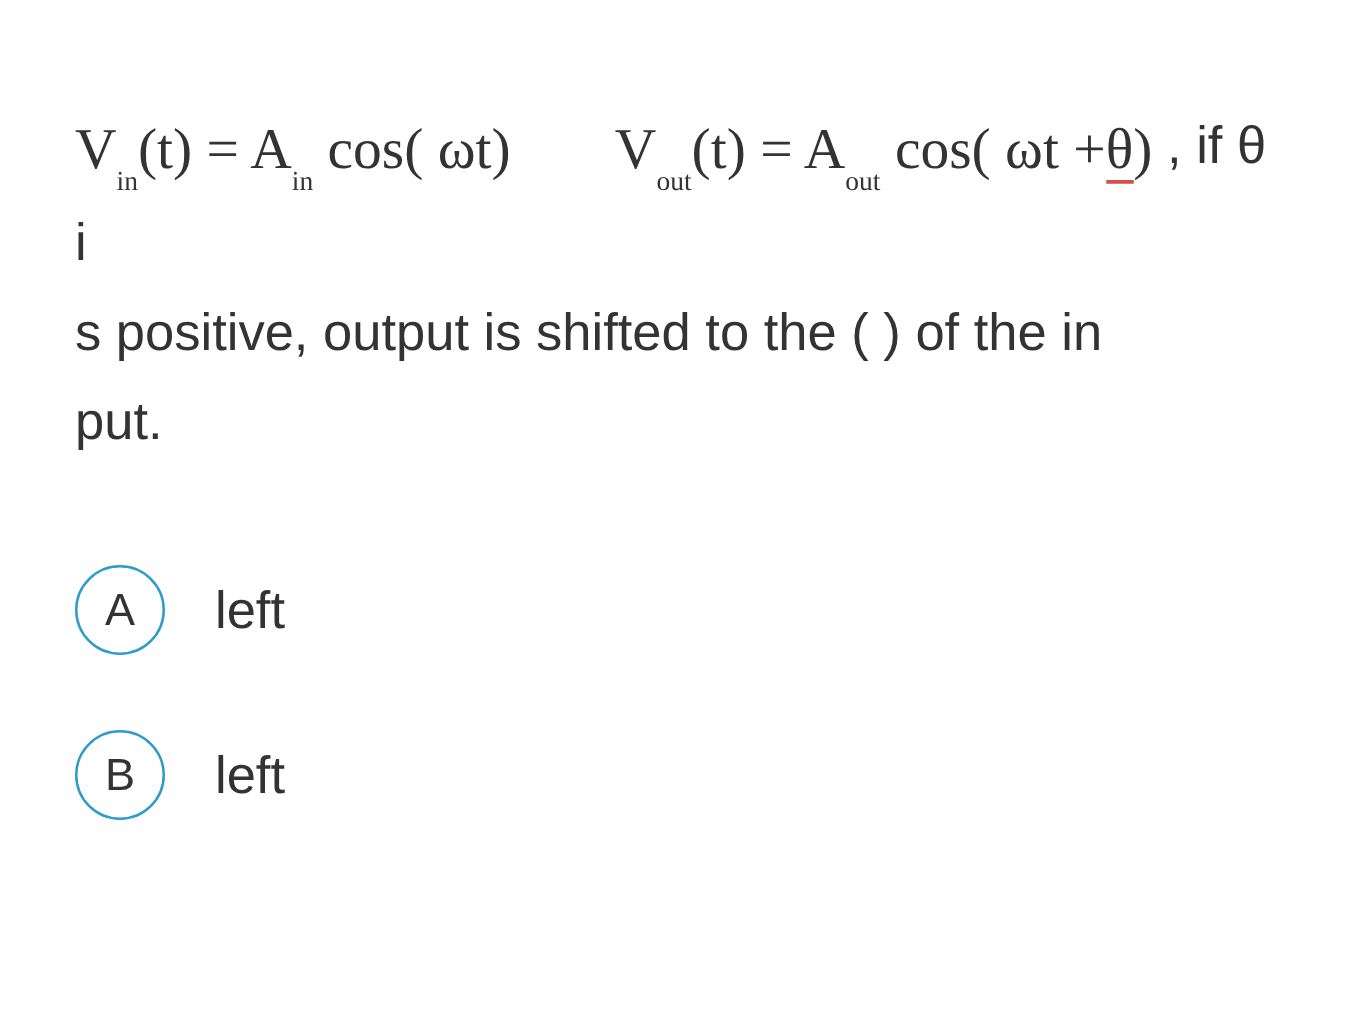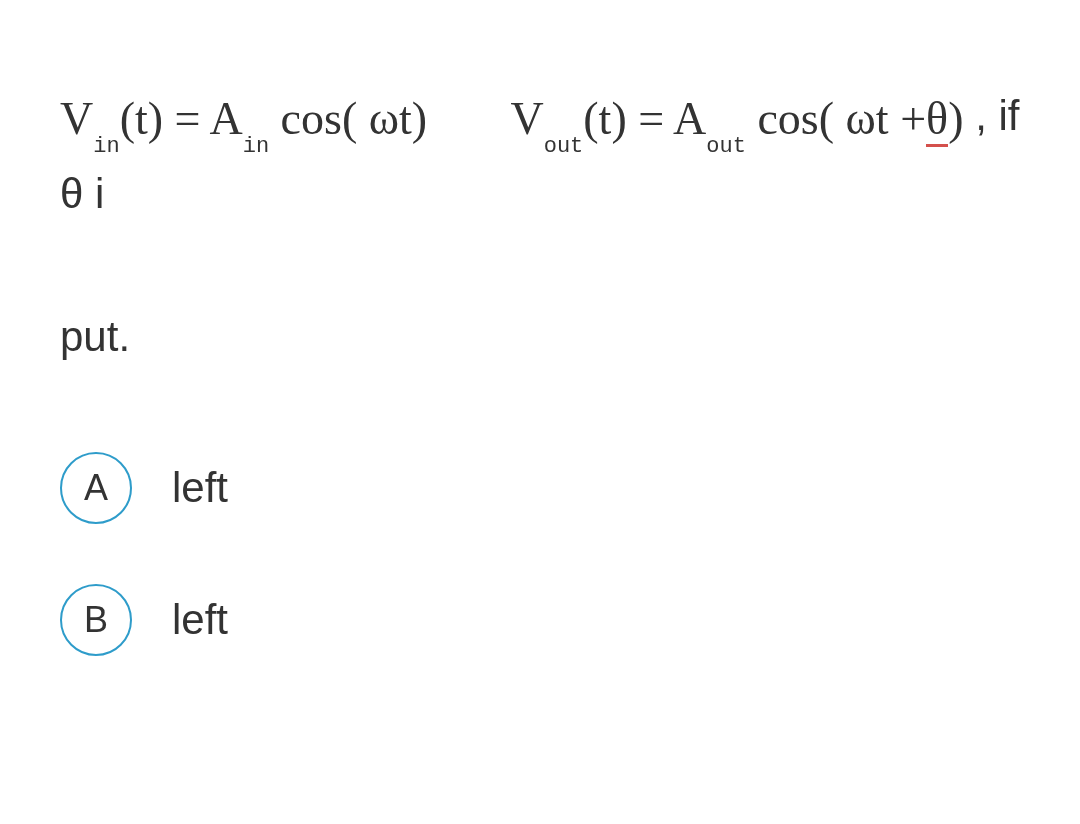--- a/index.html
+++ b/index.html
@@ -25,21 +25,20 @@
       font-size: 46px;
       display: inline-block;
       vertical-align: middle;
       white-space: nowrap;
     }
     .formula .sub {
       font-size: 22px;
       vertical-align: sub;
       position: relative;
       top: 8px;
-      font-family: Liberation Mono, monospace;
     }
     .formula .theta-underline {
       border-bottom: 3px solid #d4504c;
       padding-bottom: 0px;
     }
     .formula-gap {
       display: inline-block;
       width: 60px;
     }
     .options {
@@ -75,20 +74,21 @@
 <div class="question-text">
   <span class="formula">
     <span>V</span><span class="sub">in</span><span>(t) = A</span><span class="sub">in</span><span> cos( ωt)</span>
   </span>
   <span class="formula-gap"></span>
   <span class="formula">
     <span>V</span><span class="sub">out</span><span>(t) = A</span><span class="sub">out</span><span> cos( ωt +</span><span class="theta-underline">θ</span><span>)</span>
   </span>
   <span> , if θ i</span>
   <br>
+  <span>s positive, output is shifted to the (  ) of the in</span>
   <br>
   <span>put.</span>
 </div>
 
 <div class="options">
   <div class="option">
     <div class="option-circle">A</div>
     <div class="option-label">left</div>
   </div>
   <div class="option">

